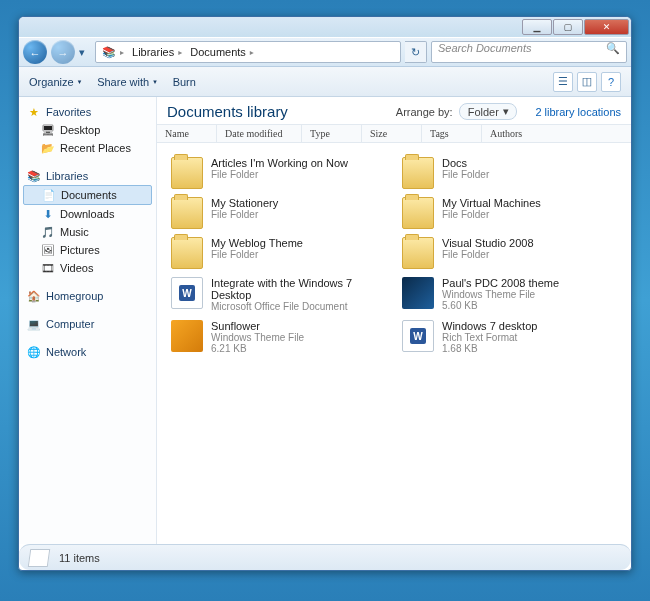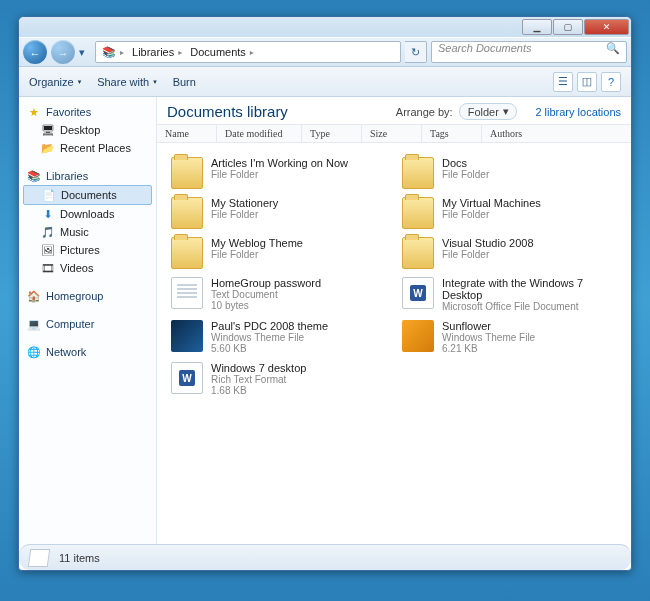--- a/index.html
+++ b/index.html
@@ -233,28 +233,20 @@
             </div>
           </div>
           <div class="file">
             <div class="thumb folder"></div>
             <div class="meta">
               <div class="name">Visual Studio 2008</div>
               <div class="sub">File Folder</div>
             </div>
           </div>
           <div class="file">
-            <div class="thumb doc"></div>
-            <div class="meta">
-              <div class="name">HomeGroup password</div>
-              <div class="sub">Text Document</div>
-              <div class="sub">10 bytes</div>
-            </div>
-          </div>
-          <div class="file">
             <div class="thumb word">
               <span>W</span>
             </div>
             <div class="meta">
               <div class="name">Integrate with the Windows 7 Desktop</div>
               <div class="sub">Microsoft Office File Document</div>
             </div>
           </div>
           <div class="file">
             <div class="thumb theme-dark"></div>

